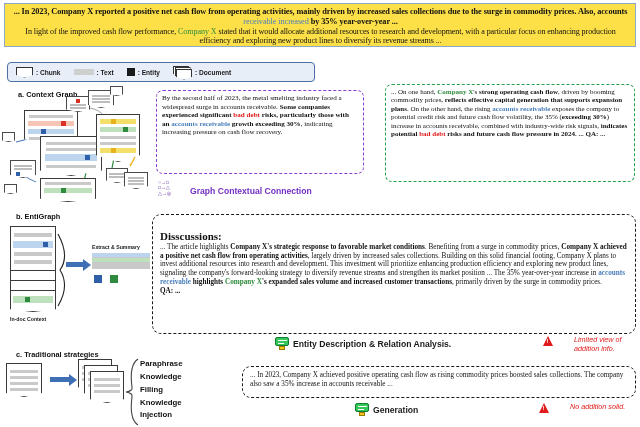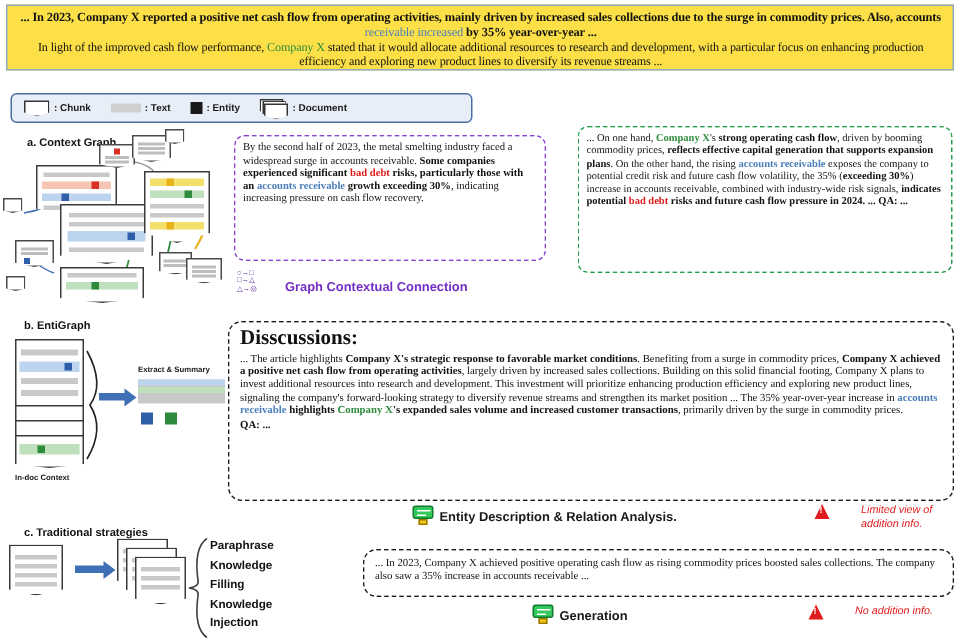--- a/index.html
+++ b/index.html
@@ -394,21 +394,21 @@
       <div style="position:absolute; top:0; left:0; width:58px; height:4px; background:#bcd4ee;"></div>
       <div style="position:absolute; top:5px; left:0; width:58px; height:4px; background:#bfe0bc;"></div>
     </div>
     <div style="position:absolute; left:94px; top:67px; width:8px; height:8px; background:#2f5fa8;"></div>
     <div style="position:absolute; left:110px; top:67px; width:8px; height:8px; background:#2e8b3d;"></div>
 
     <div class="small-cap" style="left:10px; top:108px;">In-doc Context</div>
   </div>
 
   <div class="callout black-d" style="left:152px; top:214px; width:484px; height:120px; font-size:7.2px; padding:3px 7px;">
-    <div class="b" style="font-size:14px;">Disscussions:</div>
+    <div class="b" style="font-size:11px;margin-top:12px;">Disscussions:</div>
     <div>
       <span>... The article highlights </span><span class="b">Company X's strategic response to favorable market conditions</span><span>. Benefiting from a surge in commodity prices, </span><span class="b">Company X achieved a positive net cash flow from operating activities</span><span>, largely driven by increased sales collections. Building on this solid financial footing, Company X plans to invest additional resources into research and development. This investment will prioritize enhancing production efficiency and exploring new product lines, signaling the company's forward-looking strategy to diversify revenue streams and strengthen its market position ... The 35% year-over-year increase in </span><span class="blue-b">accounts receivable</span><span class="b"> highlights </span><span class="green b">Company X</span><span class="b">'s expanded sales volume and increased customer transactions</span><span>, primarily driven by the surge in commodity prices.</span>
     </div>
     <div class="b" style="margin-top:1px;">QA: ...</div>
   </div>
 
   <div class="cap-row" style="left:275px; top:337px;">
     <span class="bubble">
         <span class="scr"></span>
         <span class="base"></span>
@@ -467,16 +467,16 @@
   <div class="cap-row" style="left:355px; top:403px;">
     <span class="bubble">
         <span class="scr"></span>
         <span class="base"></span>
       </span>
     <span class="cap-text cap-black">Generation</span>
   </div>
 
   <div class="warn-row" style="left:539px; top:403px; width:100px;">
     <span class="tri-glyph"></span>
-    <span class="warn-text">No addition info.</span>
+    <span class="warn-text">No addition solid.</span>
   </div>
 
 </div>
 
 </body></html>

